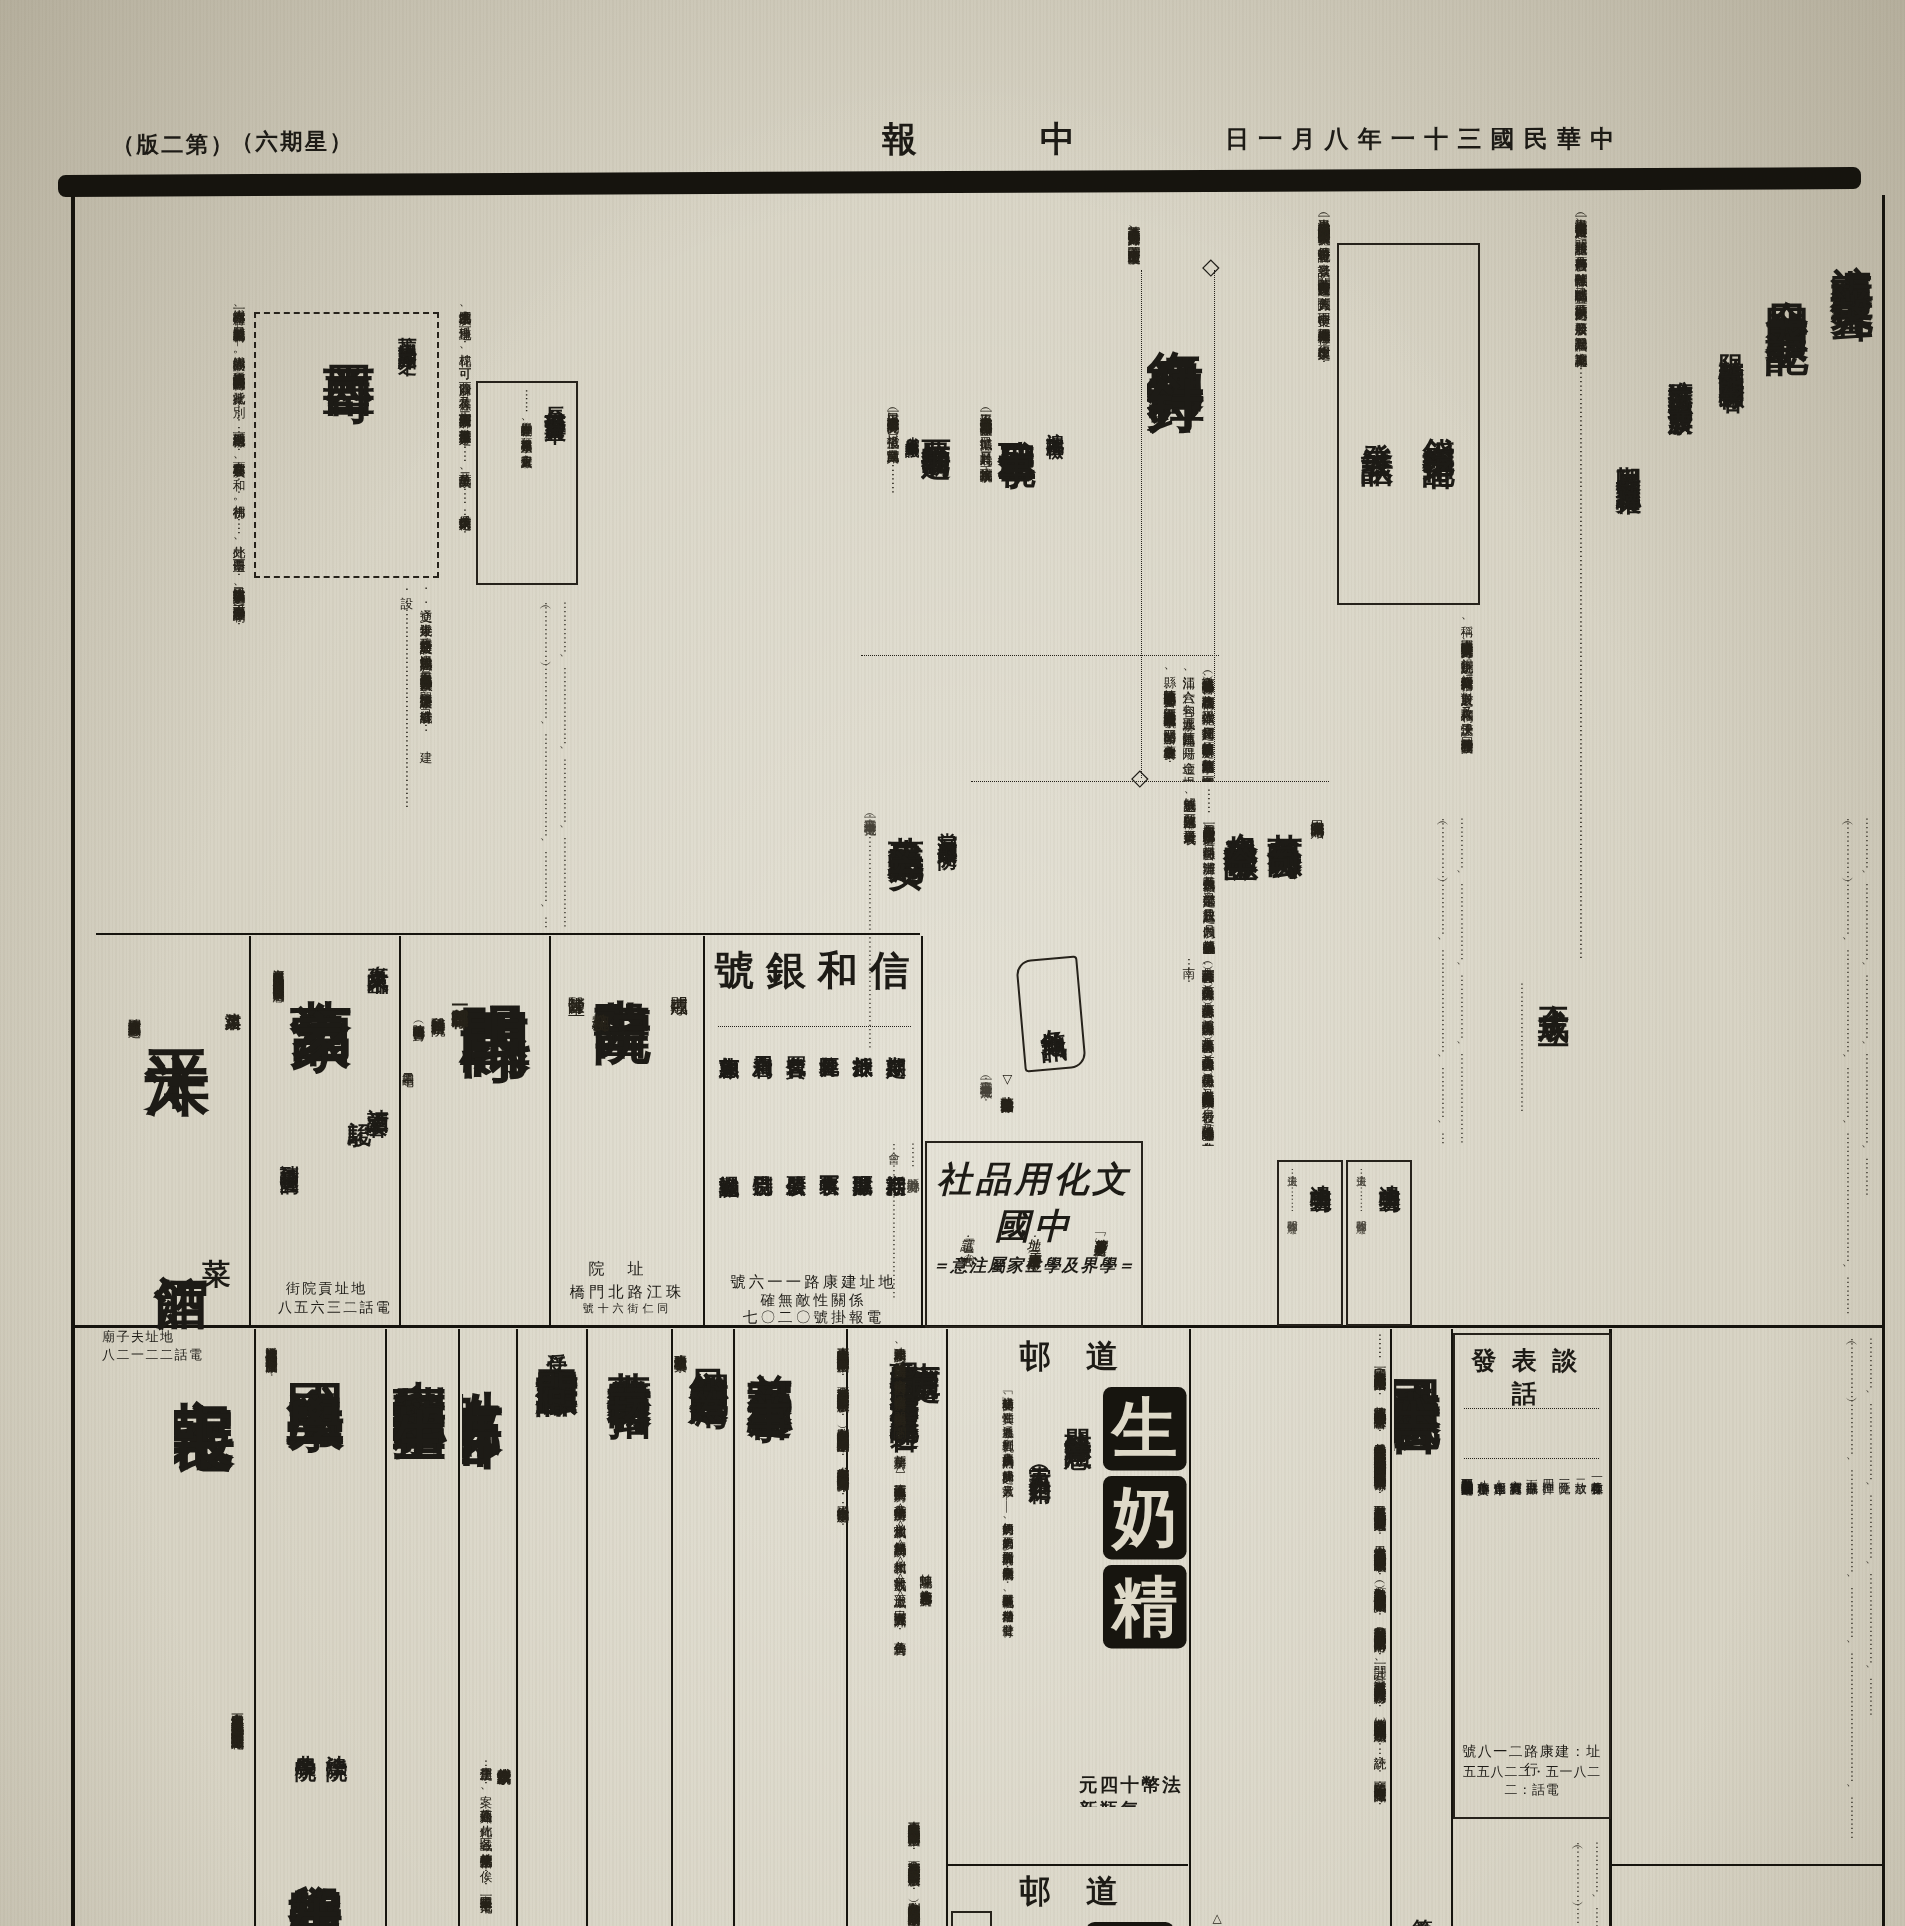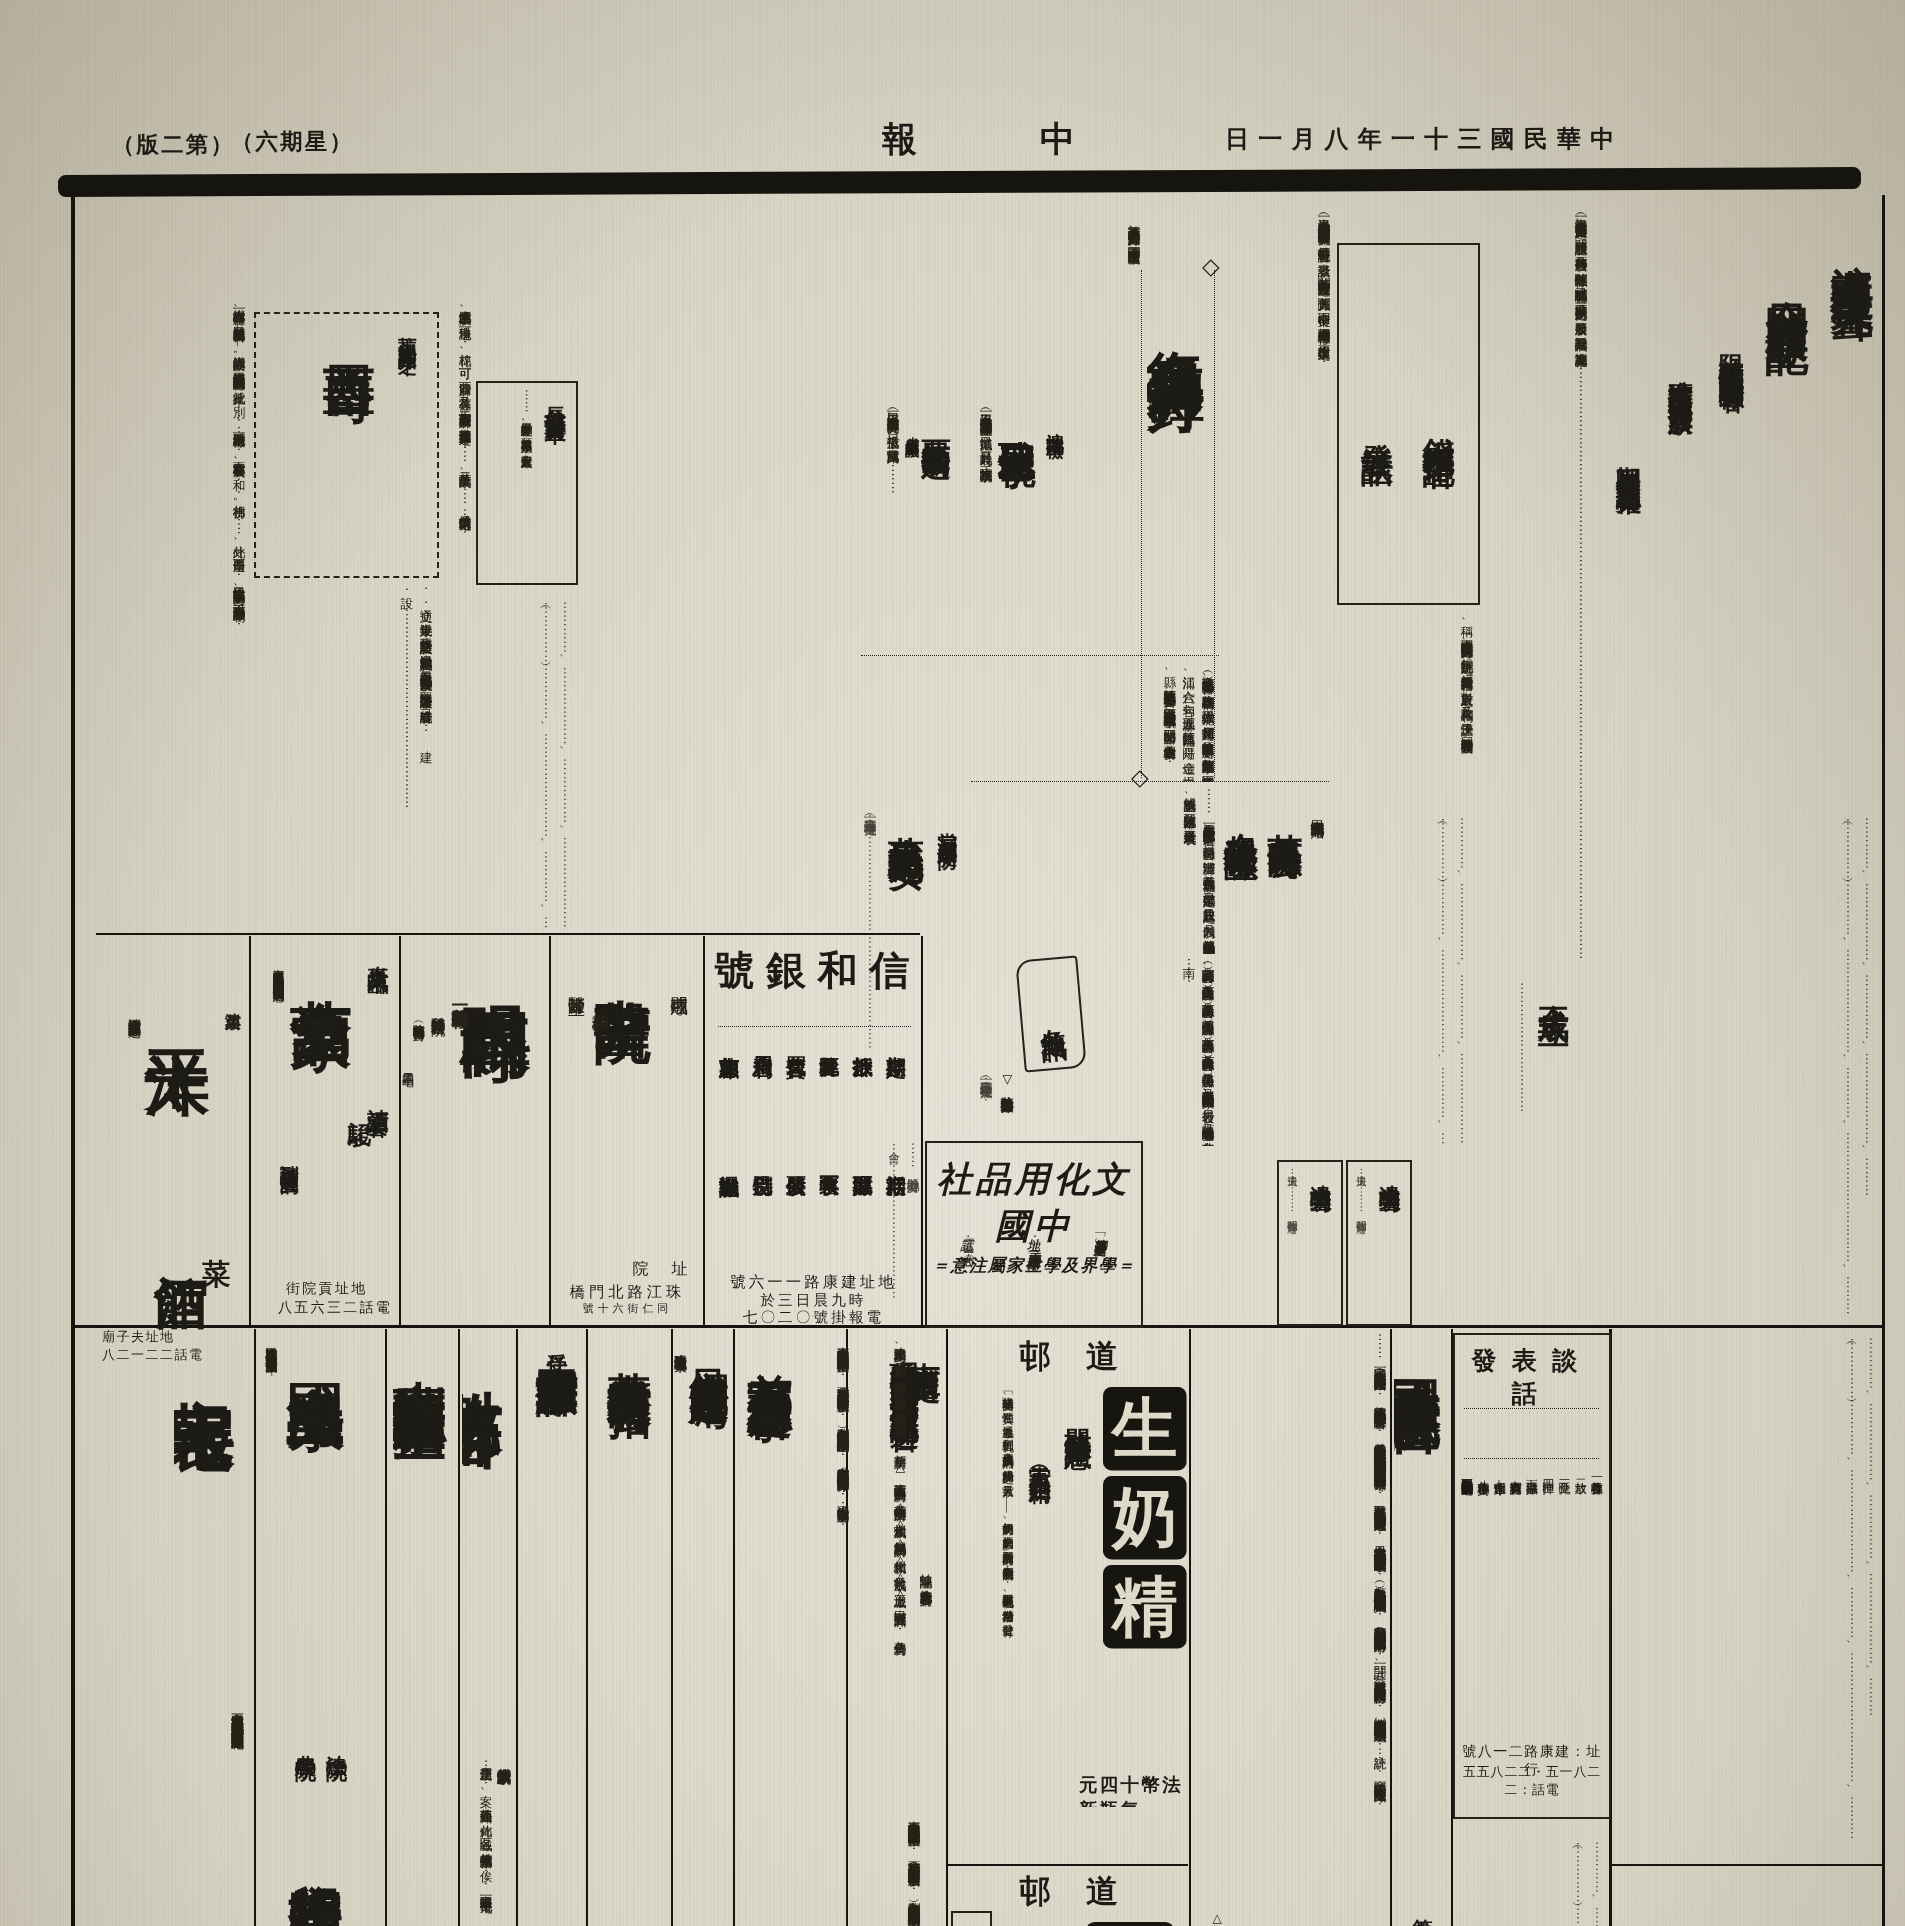--- a/index.html
+++ b/index.html
@@ -151,30 +151,30 @@
       </div>
     <div class="rowr" style="position:absolute;left:7.7px;top:223px;width:200px;height:108px;justify-content:space-around;">
         <span class="v xinhe-i" style="font-size: 20px; font-weight: 700; height: 100px;">活期存款</span>
         <span class="v xinhe-i" style="font-size: 20px; font-weight: 700; height: 100px;">票據貼現</span>
         <span class="v xinhe-i" style="font-size: 20px; font-weight: 700; height: 100px;">收售軍票</span>
         <span class="v xinhe-i" style="font-size: 20px; font-weight: 700; height: 100px;">公債股票</span>
         <span class="v xinhe-i" style="font-size: 20px; font-weight: 700; height: 100px;">特別克已</span>
         <span class="v xinhe-i" style="font-size: 20px; font-weight: 700; height: 100px;">竭誠歡迎</span>
       </div>
     <div style="position:absolute;left:0;top:335px;width:100%;text-align:center;font-size:15.4px;letter-spacing:3.1px;">號六一一路康建址地</div>
-    <div style="position:absolute;left:0;top:354px;width:100%;text-align:center;font-size:14.6px;letter-spacing:3.1px;">於三日晨九時</div>
+    <div style="position:absolute;left:0;top:354px;width:100%;text-align:center;font-size:14.6px;letter-spacing:3.1px;">確無敵性關係</div>
     <div style="position:absolute;left:0;top:371px;width:100%;text-align:center;font-size:14.6px;letter-spacing:3.1px;">七〇二〇號掛報電</div>
   </div>
 
   <div class="b" style="left:552px;top:937px;width:151px;height:388px;">
     <span class="v sm" style="position:absolute;right:10.8px;top:46px;height:154px;font-size:17.7px;">專門戒煙</span>
     <span class="v hd" style="position:absolute;right:42px;top:15.4px;height:331px;font-size:58px;">中華醫院</span>
     <span class="v sm" style="position:absolute;left:35px;top:62px;height:154px;font-size:17.7px;">花柳全科</span>
     <span class="v sm" style="position:absolute;left:11.6px;top:46px;height:162px;font-size:17px;">醫師陳肯堂</span>
-    <span style="position:absolute;left:0;top:322px;width:100%;text-align:center;font-size:16px;letter-spacing:23px;padding-left:44px;">院址</span>
+    <span style="position:absolute;left:0;top:322px;width:100%;text-align:center;font-size:16px;letter-spacing:23px;">院址</span>
     <span style="position:absolute;left:0;top:345px;width:100%;text-align:center;font-size:15.4px;letter-spacing:3.9px;">橋門北路江珠</span>
     <span style="position:absolute;left:0;top:364px;width:100%;text-align:center;font-size:11px;letter-spacing:3.9px;">號十六街仁同</span>
   </div>
 
   <div class="b" style="left:401px;top:937px;width:147px;height:388px;">
     <span class="v hd" style="position:absolute;right:3.9px;top:11.6px;height:366px;font-size:71px;">眼科專門</span>
     <span class="v sm" style="position:absolute;left:46px;top:58px;height:270px;font-size:17px;font-weight:700;">首都唯一專門眼科</span>
     <span class="v sm" style="position:absolute;left:25.4px;top:69px;height:277px;font-size:14.6px;">留日醫師李培眼科醫院</span>
     <span class="v sm" style="position:absolute;left:8.5px;top:77px;height:293px;font-size:12.3px;">院址中華路內橋（青年會對面）</span>
     <span class="v sm" style="position:absolute;left:-2.3px;top:127px;height:231px;font-size:11.6px;">電話二二四七〇</span>

